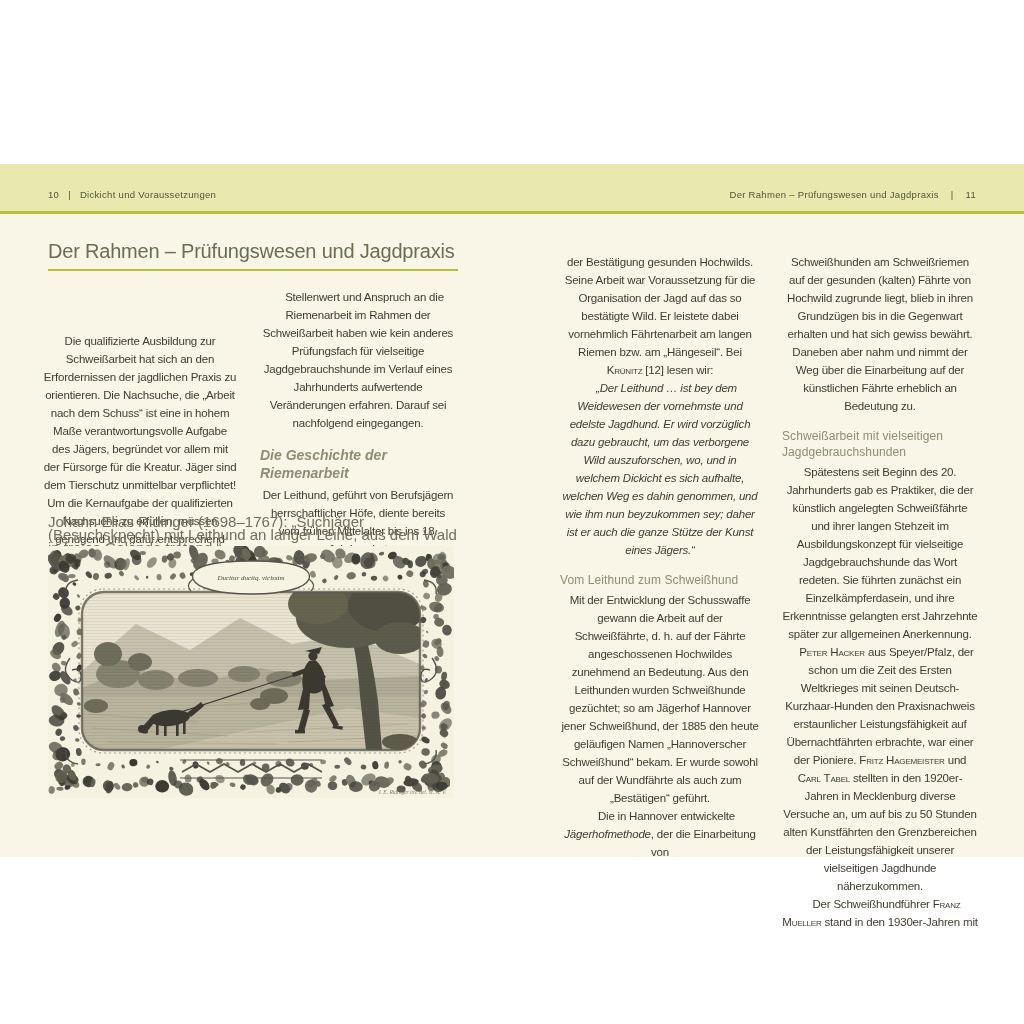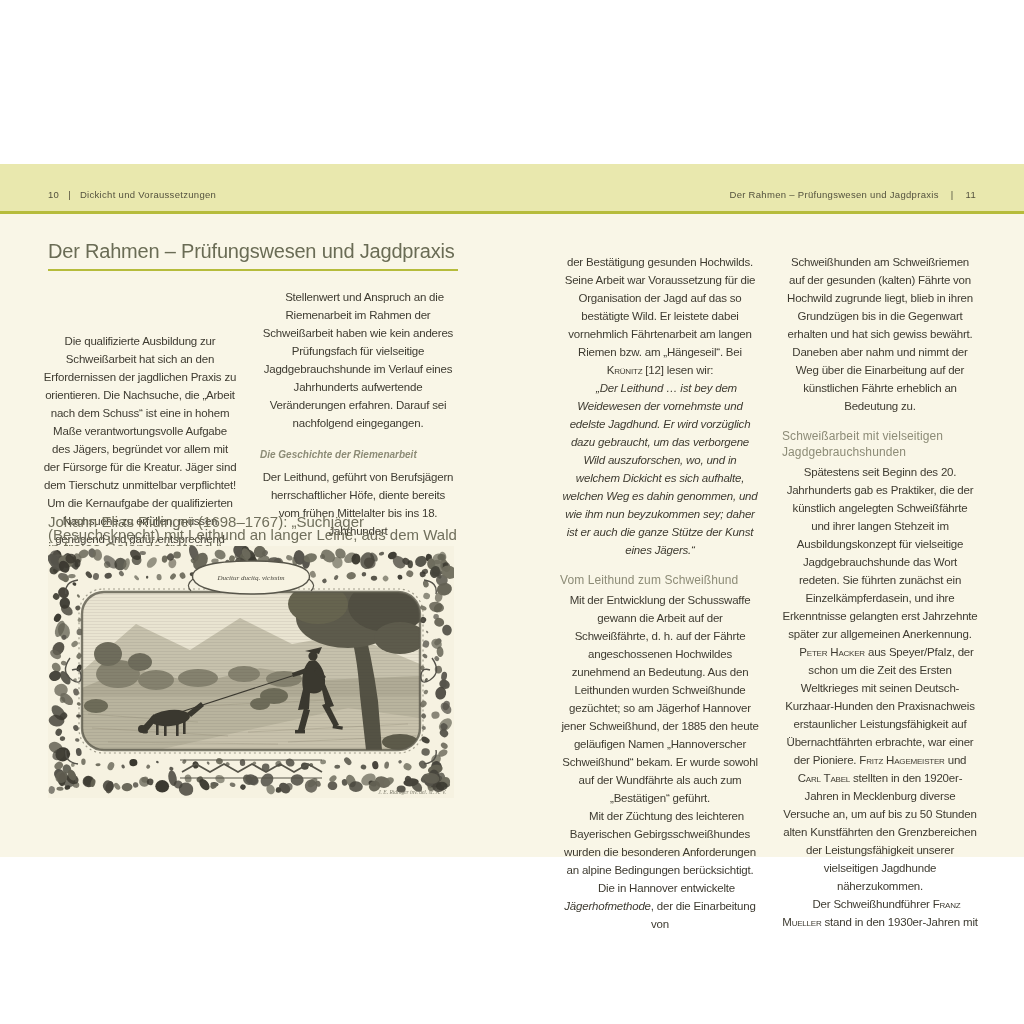--- a/index.html
+++ b/index.html
@@ -23,21 +23,21 @@
   .title-underline{position:absolute;left:48px;top:269px;width:410px;height:2px;background:var(--rule);}
   .col{position:absolute;font-size:11.5px;line-height:18px;letter-spacing:-0.2px;color:var(--ink);
        text-align:left;hyphens:auto;-webkit-hyphens:auto;}
   #col1{left:43px;top:288px;width:194px;margin-top:44px;}
   #col2{left:260px;top:288px;width:196px;}
   #col3{left:560px;top:253px;width:200px;}
   #col4{left:782px;top:253px;width:196px;}
   .col p{margin:0;text-align:center;}
   .col p.ind{text-indent:13px;}
   .col p.quote{font-style:italic;}
-  h3.sec{font-size:10px;line-height:18px;font-style:italic;font-weight:bold;
+  h3.sec{font-size:14px;line-height:18px;font-style:italic;font-weight:bold;
          color:var(--subhead);margin:14px 0 4px;letter-spacing:0;}
   h4.sub{font-size:12px;line-height:16px;font-weight:normal;color:var(--subhead);
          margin:13px 0 3px;letter-spacing:.1px;}
   .caption{position:absolute;left:48px;top:515px;width:412px;font-size:15px;line-height:13px;
            color:var(--caption);}
   .engraving{position:absolute;left:48px;top:546px;width:406px;height:252px;}
   .engraving svg{display:block;font-family:"Liberation Serif",serif;}
 </style>
 </head>
 <body>
@@ -487,21 +487,20 @@
 
       <text x="398" y="248" text-anchor="end" font-size="5.5" font-style="italic" fill="#6b695a" opacity="0.85">J. E. Ridinger inv. del. sc. A. V.</text>
     </svg>
   </div>
 
   <div class="col" id="col3">
     <p><span>der Bestätigung gesunden Hochwilds. Seine Arbeit war Voraussetzung für die Organisation der Jagd auf das so bestätigte Wild. Er leistete dabei vornehmlich Fährtenarbeit am langen Riemen bzw. am „Hängeseil“. Bei </span><span style="font-variant: small-caps;">Krünitz</span><span> [12] lesen wir:</span></p>
     <p class="ind quote"><span style="font-style: italic;">„Der Leithund … ist bey dem Weidewesen der vornehmste und edelste Jagdhund. Er wird vorzüglich dazu gebraucht, um das verborgene Wild auszuforschen, wo, und in welchem Dickicht es sich aufhalte, welchen Weg es dahin genommen, und wie ihm nun beyzukommen sey; daher ist er auch die ganze Stütze der Kunst eines Jägers.“</span></p>
     <h4 class="sub">Vom Leithund zum Schweißhund</h4>
     <p><span>Mit der Entwicklung der Schusswaffe gewann die Arbeit auf der Schweißfährte, d. h. auf der Fährte angeschossenen Hochwildes zunehmend an Bedeutung. Aus den Leithunden wurden Schweißhunde gezüchtet; so am Jägerhof Hannover jener Schweißhund, der 1885 den heute geläufigen Namen „Hannoverscher Schweißhund“ bekam. Er wurde sowohl auf der Wundfährte als auch zum „Bestätigen“ geführt.</span></p>
-    <p class="ind"><span>Mit der Züchtung des leichteren Bayerischen Gebirgsschweißhundes wurden die besonderen Anforderungen an alpine Bedingungen berücksichtigt.</span></p>
     <p class="ind"><span>Die in Hannover entwickelte </span><span style="font-style: italic;">Jägerhofmethode</span><span>, der die Einarbeitung von</span></p>
   </div>
 
   <div class="col" id="col4">
     <p><span>Schweißhunden am Schweißriemen auf der gesunden (kalten) Fährte von Hochwild zugrunde liegt, blieb in ihren Grundzügen bis in die Gegenwart erhalten und hat sich gewiss bewährt. Daneben aber nahm und nimmt der Weg über die Einarbeitung auf der künstlichen Fährte erheblich an Bedeutung zu.</span></p>
     <h4 class="sub">Schweißarbeit mit vielseitigen Jagdgebrauchshunden</h4>
     <p><span>Spätestens seit Beginn des 20. Jahrhunderts gab es Praktiker, die der künstlich angelegten Schweißfährte und ihrer langen Stehzeit im Ausbildungskonzept für vielseitige Jagdgebrauchshunde das Wort redeten. Sie führten zunächst ein Einzelkämpferdasein, und ihre Erkenntnisse gelangten erst Jahrzehnte später zur allgemeinen Anerkennung.</span></p>
     <p class="ind"><span style="font-variant: small-caps;">Peter Hacker</span><span> aus Speyer/Pfalz, der schon um die Zeit des Ersten Weltkrieges mit seinen Deutsch-Kurzhaar-Hunden den Praxisnachweis erstaunlicher Leistungsfähigkeit auf Übernachtfährten erbrachte, war einer der Pioniere. </span><span style="font-variant: small-caps;">Fritz Hagemeister</span><span> und </span><span style="font-variant: small-caps;">Carl Tabel</span><span> stellten in den 1920er-Jahren in Mecklenburg diverse Versuche an, um auf bis zu 50 Stunden alten Kunstfährten den Grenzbereichen der Leistungsfähigkeit unserer vielseitigen Jagdhunde näherzukommen.</span></p>
     <p class="ind"><span>Der Schweißhundführer </span><span style="font-variant: small-caps;">Franz Mueller</span><span> stand in den 1930er-Jahren mit</span></p>
   </div>

